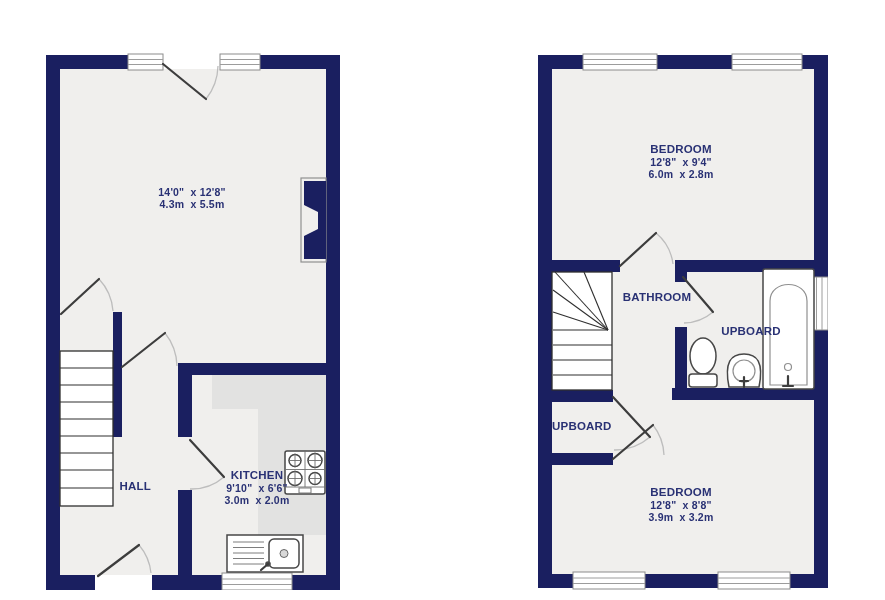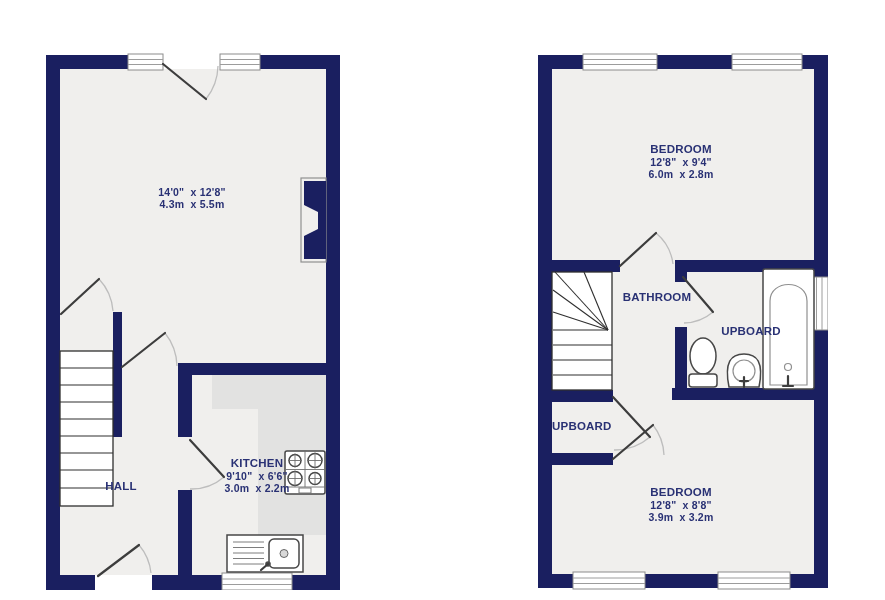--- a/index.html
+++ b/index.html
@@ -136,26 +136,26 @@
       <circle cx="284" cy="553.5" r="4" fill="#d8d8d8" stroke="#666666" stroke-width="1"></circle>
       <circle cx="268" cy="564" r="2.8" fill="#4a4a4a"></circle>
       <line class="leaf" x1="261" y1="570" x2="268" y2="564" stroke-width="1.6"></line>
     </g>
   </svg>
 
   <div class="room-label" style="left:62px;top:136px;width:170px;">
     <div class="rdim">14'0"  x 12'8"</div>
     <div class="rdim">4.3m  x 5.5m</div>
   </div>
-  <div class="room-label" style="left:137px;top:407px;width:150px;">
+  <div class="room-label" style="left:137px;top:419px;width:150px;">
     <div class="rname">KITCHEN</div>
     <div class="rdim">9'10"  x 6'6"</div>
-    <div class="rdim">3.0m  x 2.2m</div>
-  </div>
-  <div class="room-label" style="left:46px;top:430px;width:60px;">
+    <div class="rdim">3.0m  x 2.0m</div>
+  </div>
+  <div class="room-label" style="left:46px;top:430px;width:60px;text-align:right;">
     <div class="rname">HALL</div>
   </div>
 </div>
 
 <div class="plan" style="left:538px;top:50px;width:290px;height:540px;">
   <svg width="290" height="540" viewBox="538 50 290 540">
 
     <rect class="floor" x="552" y="69" width="262" height="505"></rect>
 
     <g>

